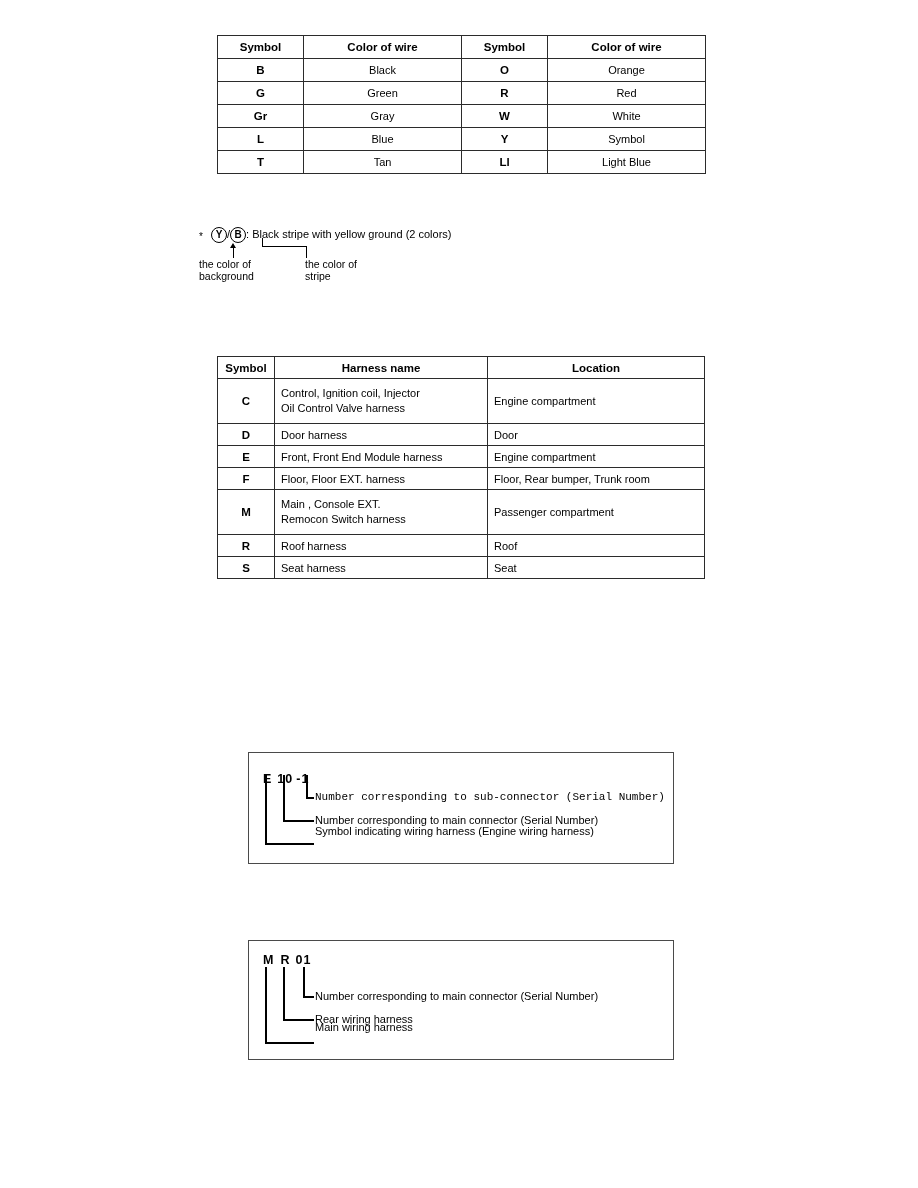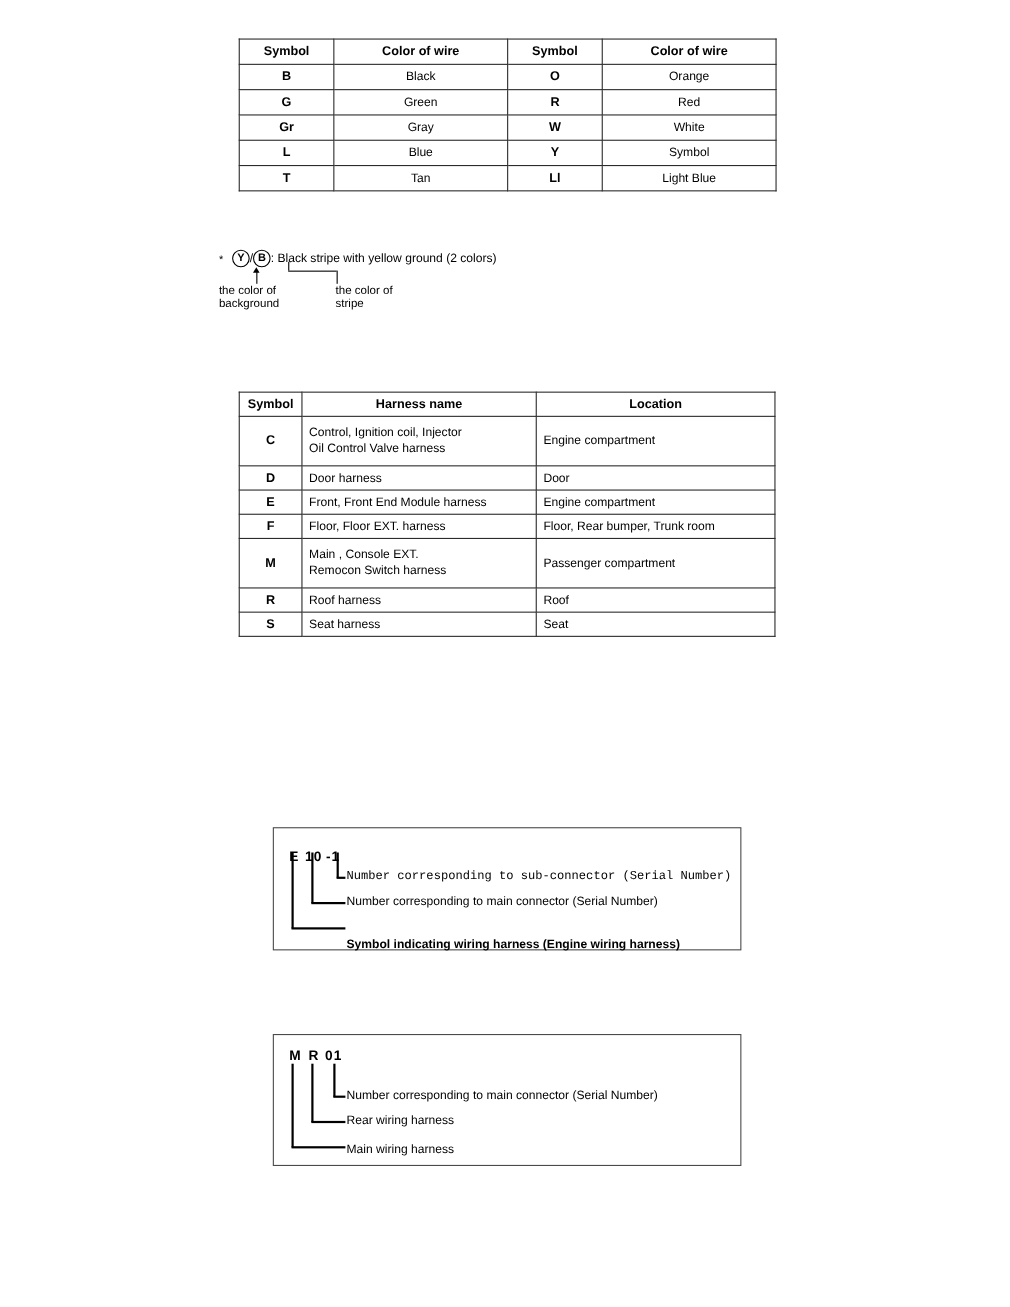--- a/index.html
+++ b/index.html
@@ -315,33 +315,33 @@
   <div class="leader-h" style="left:57px; top:44px; width:8px;"></div>
 
   <div class="leader-v" style="left:34px; top:22px; height:46px;"></div>
   <div class="leader-h" style="left:34px; top:67px; width:31px;"></div>
 
   <div class="leader-v" style="left:16px; top:22px; height:69px;"></div>
   <div class="leader-h" style="left:16px; top:90px; width:49px;"></div>
 
   <div class="leader-text" style="left:66px; top:38px;font-family:Liberation Mono, monospace;">Number corresponding to sub-connector (Serial Number)</div>
   <div class="leader-text" style="left:66px; top:61px;">Number corresponding to main connector (Serial Number)</div>
-  <div class="leader-text" style="left:66px; top:100px;font-weight:bold;">Symbol indicating wiring harness (Engine wiring harness)</div>
+  <div class="leader-text" style="left:66px; top:72px;">Symbol indicating wiring harness (Engine wiring harness)</div>
 </div>
 
 <div class="code-box" id="box2">
   <div class="code-chars" style="left:14px; top:12px;">
     <span>M</span><span style="display:inline-block;width:6px;"></span><span>R</span><span style="display:inline-block;width:5px;"></span><span>01</span>
   </div>
 
   <div class="leader-v" style="left:54px; top:26px; height:30px;"></div>
   <div class="leader-h" style="left:54px; top:55px; width:11px;"></div>
 
   <div class="leader-v" style="left:34px; top:26px; height:53px;"></div>
   <div class="leader-h" style="left:34px; top:78px; width:31px;"></div>
 
   <div class="leader-v" style="left:16px; top:26px; height:76px;"></div>
   <div class="leader-h" style="left:16px; top:101px; width:49px;"></div>
 
   <div class="leader-text" style="left:66px; top:49px;">Number corresponding to main connector (Serial Number)</div>
   <div class="leader-text" style="left:66px; top:72px;">Rear wiring harness</div>
-  <div class="leader-text" style="left:66px; top:98px;">Main wiring harness</div>
+  <div class="leader-text" style="left:66px; top:80px;">Main wiring harness</div>
 </div>
 
 </body></html>

